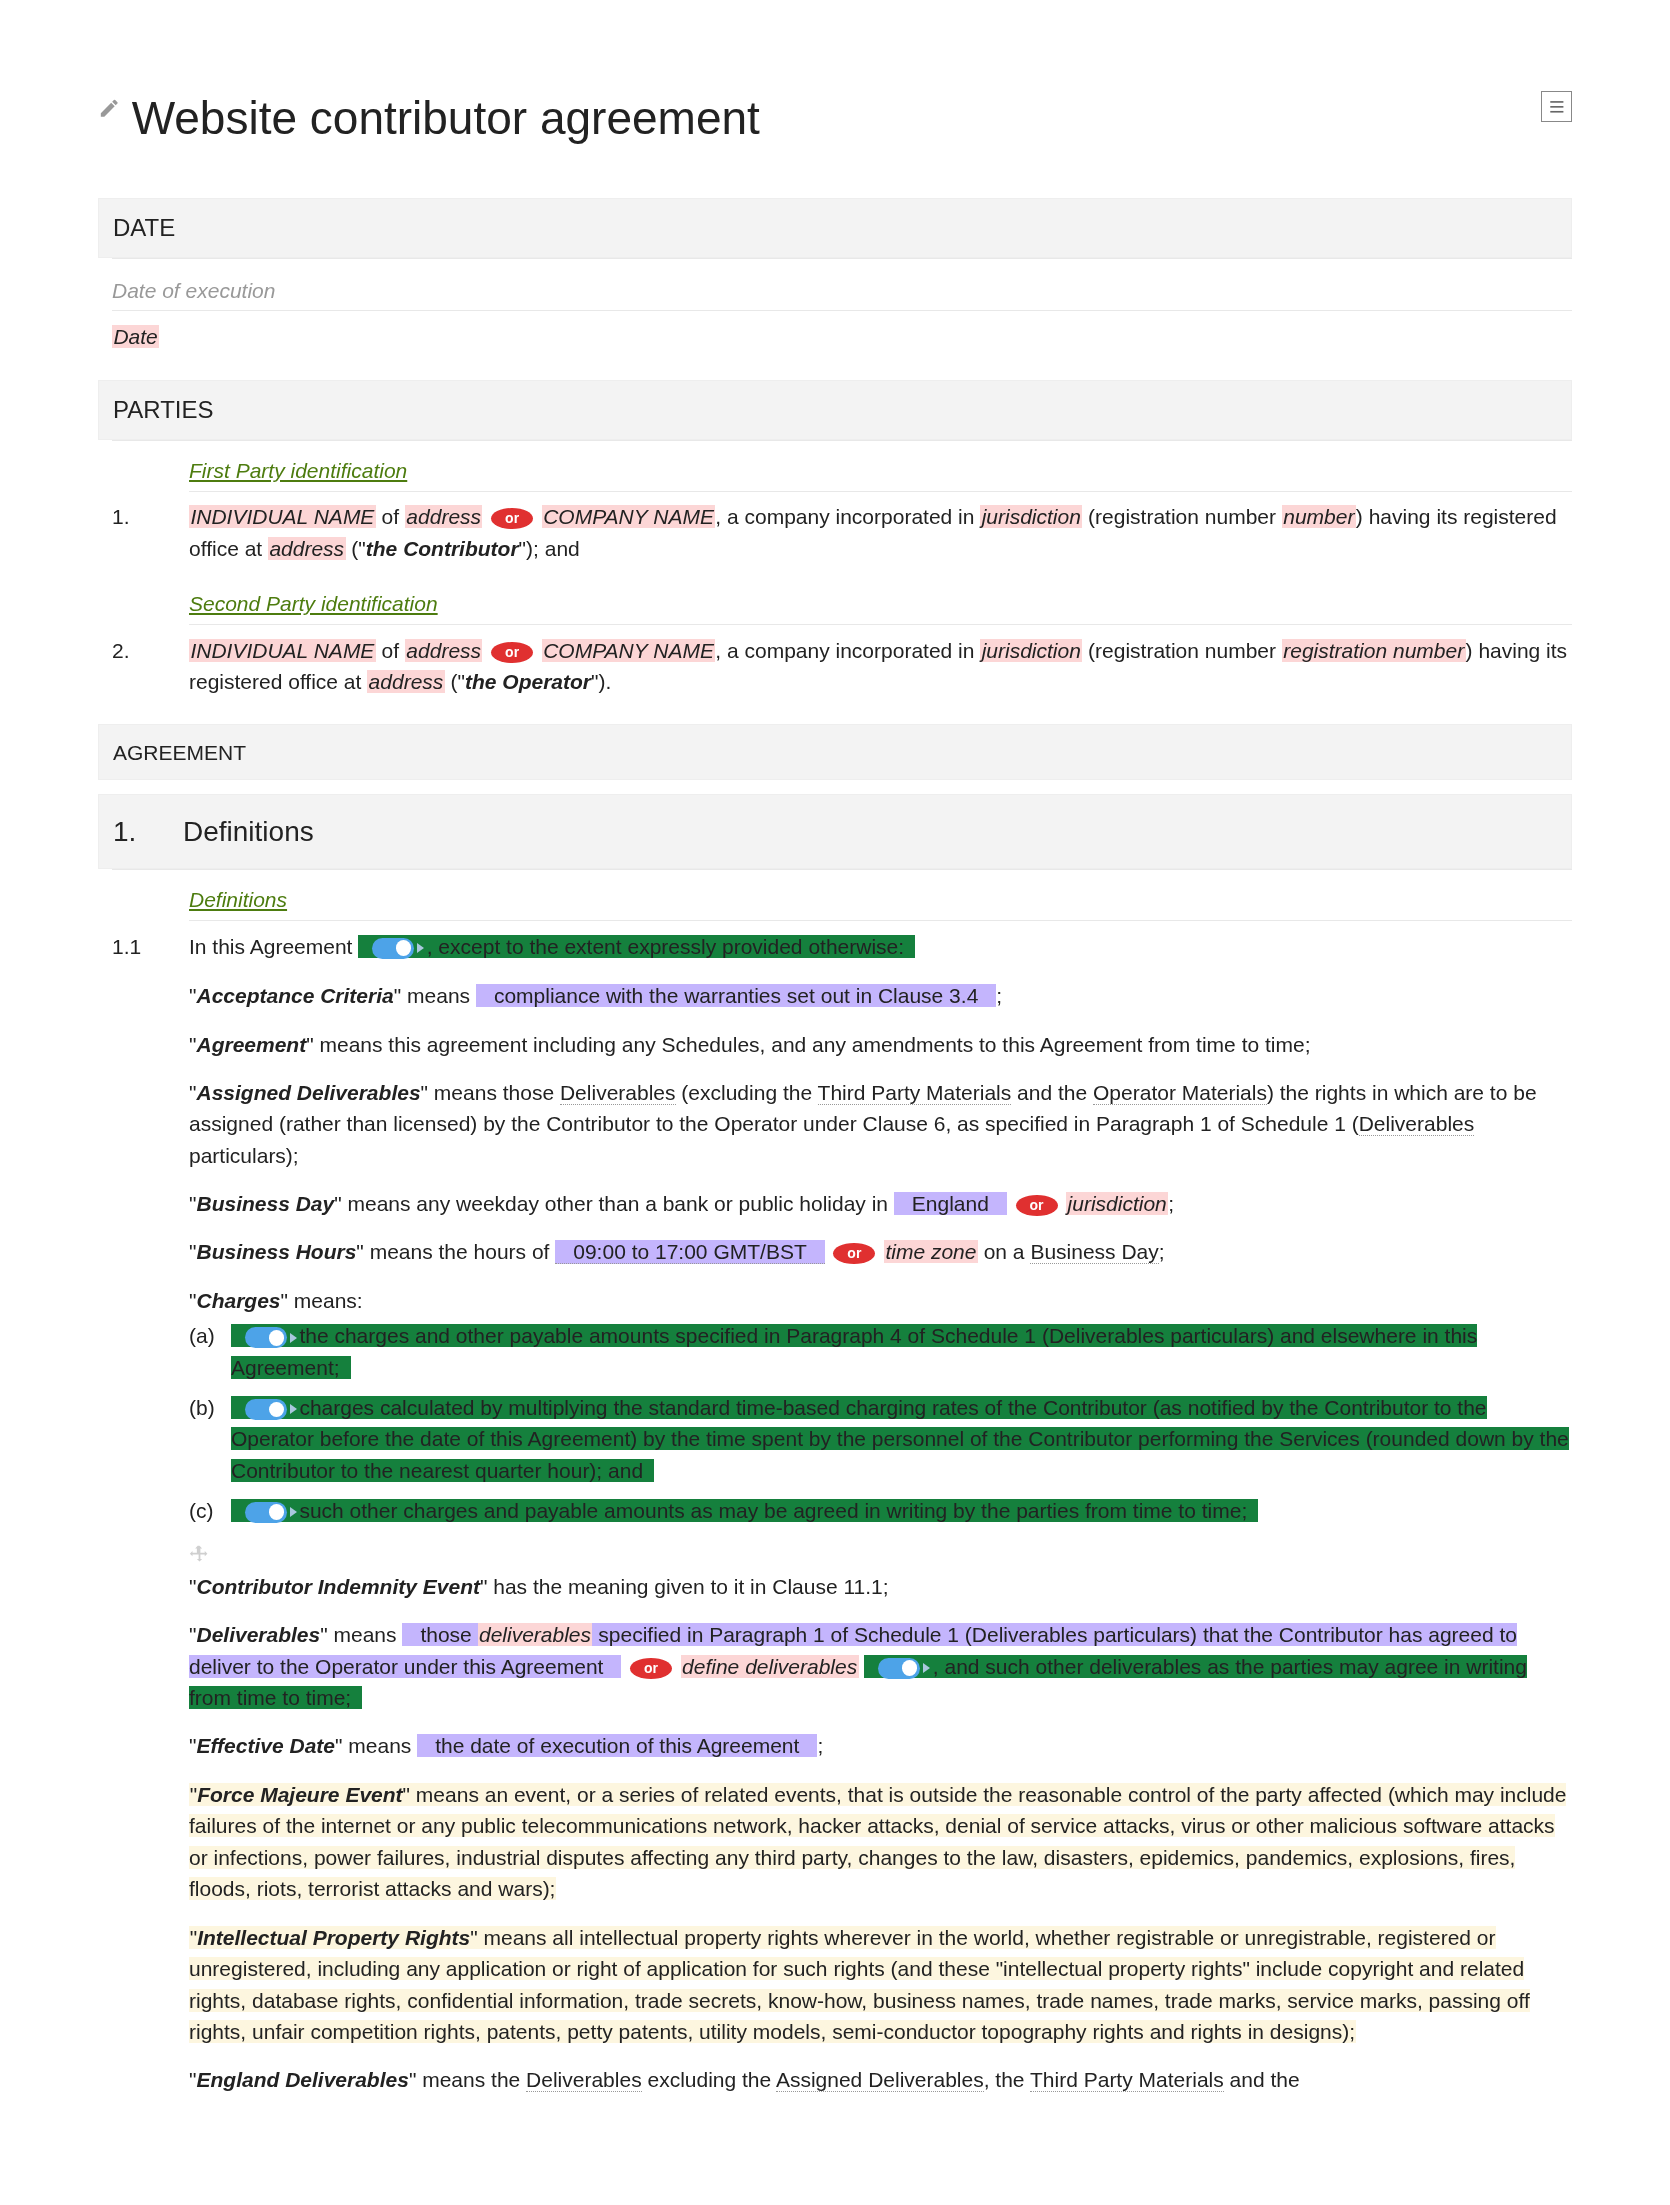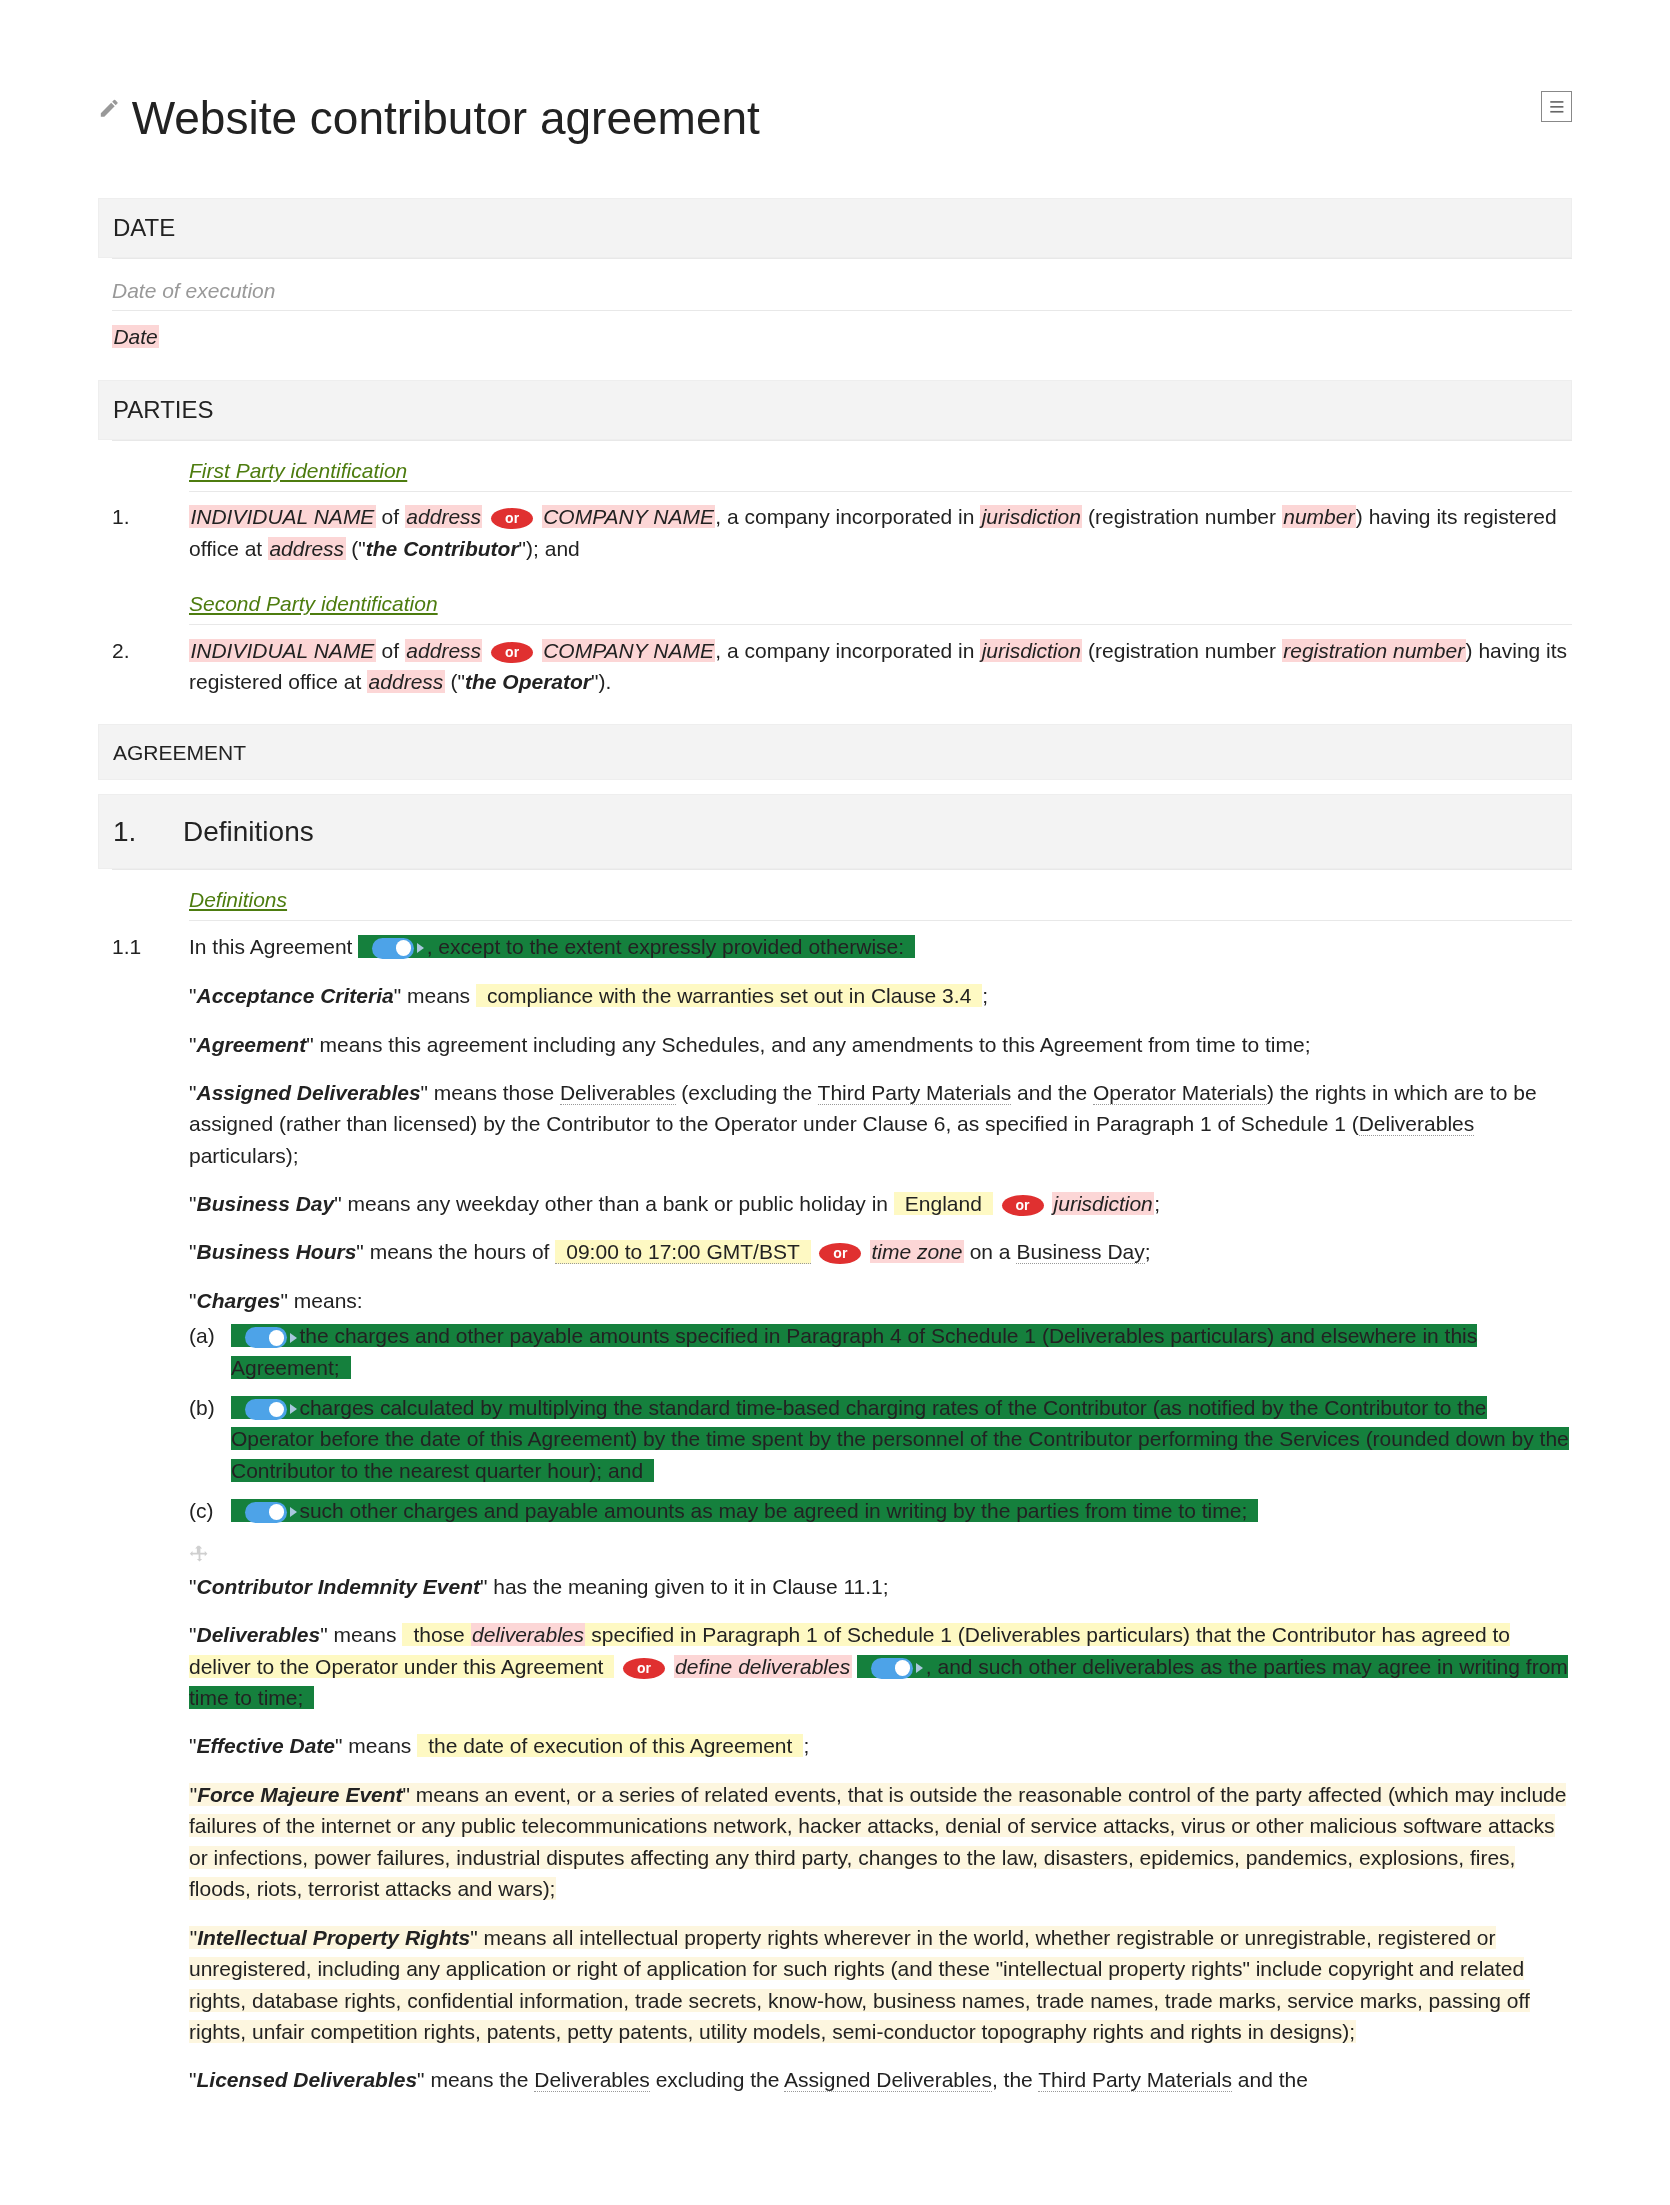--- a/index.html
+++ b/index.html
@@ -92,21 +92,21 @@
   width: 91px;
   flex-shrink: 0;
   padding-left: 14px;
 }
 .row .body { flex: 1; }
 .pink {
   background: #fcd6d6;
   font-style: italic;
   padding: 0 1.4px;
 }
-.green { background: #fef9c3; padding: 0 11px; }
+.green { background: #c4b5fd; padding: 0 18px; }
 .yellow { background: #fdf6df; padding: 0 0.7px; }
 .blue { background: #15803d; padding: 0 11px; }
 .or-badge {
   display: inline-flex;
   align-items: center;
   justify-content: center;
   background: #e03030;
   color: #fff;
   font-size: 14px;
   font-weight: bold;
@@ -301,15 +301,15 @@
 
 <div class="para">
   <span class="yellow">"<span class="bold-italic">Force Majeure Event</span><span>" means an event, or a series of related events, that is outside the reasonable control of the party affected (which may include failures of the internet or any public telecommunications network, hacker attacks, denial of service attacks, virus or other malicious software attacks or infections, power failures, industrial disputes affecting any third party, changes to the law, disasters, epidemics, pandemics, explosions, fires, floods, riots, terrorist attacks and wars);</span></span>
 </div>
 
 <div class="para">
   <span class="yellow">"<span class="bold-italic">Intellectual Property Rights</span><span>" means all intellectual property rights wherever in the world, whether registrable or unregistrable, registered or unregistered, including any application or right of application for such rights (and these "intellectual property rights" include copyright and related rights, database rights, confidential information, trade secrets, know-how, business names, trade names, trade marks, service marks, passing off rights, unfair competition rights, patents, petty patents, utility models, semi-conductor topography rights and rights in designs);</span></span>
 </div>
 
 <div class="para">
-  "<span class="bold-italic">Licensed Deliverables</span><span>" means the </span><span class="dotted">Deliverables</span><span> excluding the </span><span class="dotted">Assigned Deliverables</span><span>, the </span><span class="dotted">Third Party Materials</span><span> and the</span>
+  "<span class="bold-italic">England Deliverables</span><span>" means the </span><span class="dotted">Deliverables</span><span> excluding the </span><span class="dotted">Assigned Deliverables</span><span>, the </span><span class="dotted">Third Party Materials</span><span> and the</span>
 </div>
 
 
 </body></html>

